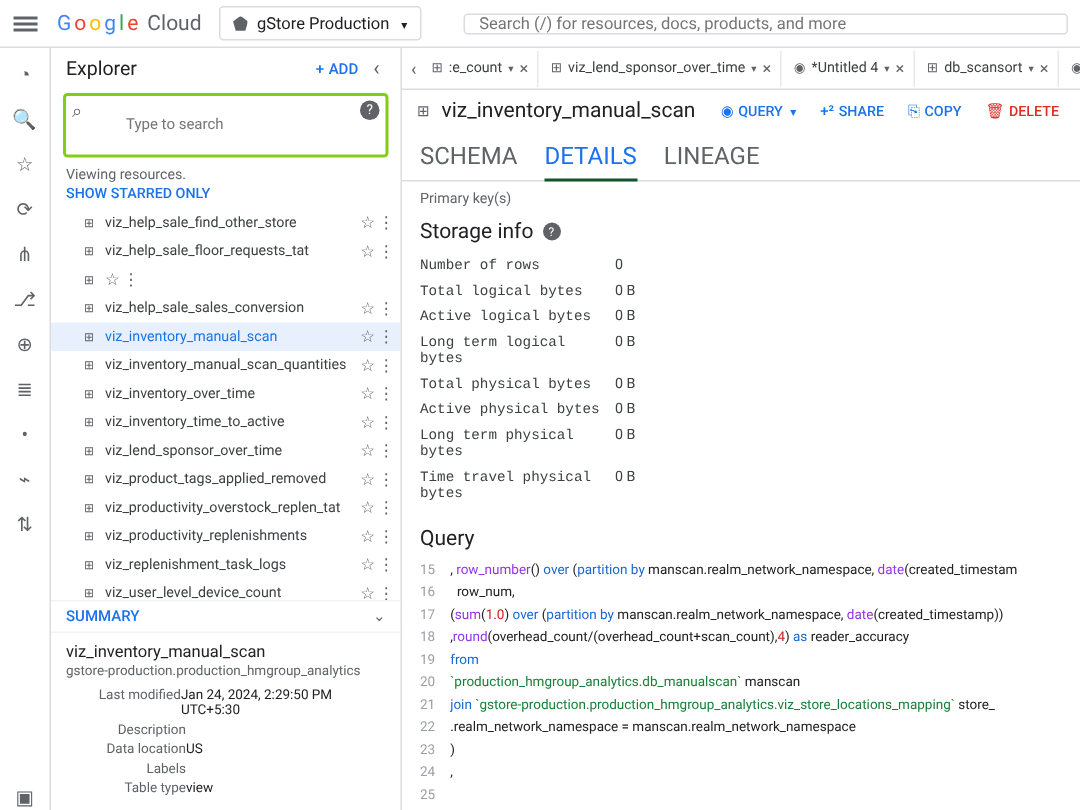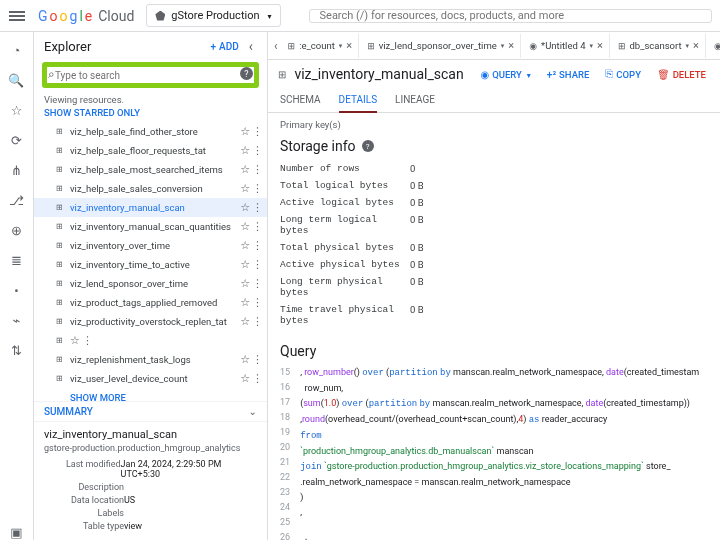--- a/index.html
+++ b/index.html
@@ -18,21 +18,21 @@
 .leftrail { width: 34px; border-right: 1px solid #dadce0; display: flex; flex-direction: column; align-items: center; padding-top: 10px; gap: 14px; color: #5f6368; }
 .leftrail .ri { width: 16px; height: 16px; display: flex; align-items: center; justify-content: center; cursor: pointer; font-size: 13px; }
 .leftrail .ri.active { color: #1a73e8; }
 .leftrail .spacer { flex: 1; }
 .explorer { width: 234px; border-right: 1px solid #dadce0; display: flex; flex-direction: column; }
 .explorer-head { display: flex; align-items: center; justify-content: space-between; padding: 6px 10px; }
 .explorer-head h2 { font-size: 13px; font-weight: 400; }
 .add-btn { color: #1a73e8; font-size: 10px; font-weight: 500; display: flex; align-items: center; gap: 3px; cursor: pointer; }
 .collapse { color: #5f6368; cursor: pointer; font-size: 14px; padding: 0 4px;}
 .searchbox { margin: 2px 8px; position: relative; }
-.searchbox input { width: 100%; height: 26px; border: 5px solid #84cc16; border-radius: 3px; padding: 0 8px; font-size: 10px; }
+.searchbox input { width: 100%; height: 43px; border: 2px solid #84cc16; border-radius: 3px; padding: 0 40px; font-size: 10px; }
 .searchbox .sicon { position: absolute; left: 6px; top: 5px; color: #5f6368; font-size: 12px; }
 .searchbox .help { position: absolute; right: 6px; top: 5px; color: #5f6368; font-size: 11px; background:#5f6368; color:#fff; border-radius:50%; width:13px; height:13px; display:flex; align-items:center; justify-content:center; font-size:9px;}
 .viewing { padding: 4px 10px 0; font-size: 9.5px; color: #5f6368; }
 .starred { padding: 2px 10px 4px; font-size: 9.5px; color: #1a73e8; font-weight:500; cursor: pointer; }
 .tree { flex: 1; overflow: hidden; }
 .tree-item { display: flex; align-items: center; height: 19px; padding-left: 36px; padding-right: 4px; font-size: 9.5px; color: #3c4043; cursor: pointer; position: relative; }
 .tree-item.selected { background: #e8f0fe; color: #1a73e8; }
 .tree-item .ticon { position: absolute; left: 22px; color: #5f6368; font-size: 8px; }
 .tree-item .tname { flex: 1; white-space: nowrap; overflow: hidden; text-overflow: ellipsis; }
 .tree-item .star { color: #5f6368; font-size: 11px; margin-right: 2px; }
@@ -51,34 +51,34 @@
 .tab .ticon2 { font-size: 9px; color: #5f6368; }
 .tab .close { color: #5f6368; font-size: 11px; }
 .tab .dd { font-size: 7px; color: #5f6368; }
 .tab.navarrow { border: none; padding: 0 2px; color:#5f6368; font-size:12px;}
 .detail-head { display: flex; align-items: center; padding: 6px 10px; gap: 8px; }
 .detail-head .dhicon { color: #5f6368; font-size: 10px; }
 .detail-head h1 { font-size: 14px; font-weight: 400; flex: 1; }
 .action-btn { color: #1a73e8; font-size: 9.5px; font-weight: 500; display: flex; align-items: center; gap: 3px; cursor: pointer; padding: 0 4px; }
 .action-btn.del { color: #d93025;}
 .action-btn .aicon { font-size: 10px; }
-.subtabs { display: flex; gap: 18px; padding: 0 12px; border-bottom: 1px solid #dadce0; font-size: 10px; }
+.subtabs { display: flex; gap: 18px; padding: 0 12px; border-bottom: 1px solid #dadce0; font-size: 16px; }
 .subtab { padding: 6px 0; color: #5f6368; cursor: pointer; }
-.subtab.active { color: #1a73e8; border-bottom: 2px solid #7f1d1d; margin-bottom: -1px; }
+.subtab.active { color: #1a73e8; border-bottom: 2px solid #14532d; margin-bottom: -1px; }
 .detail-body { flex: 1; overflow: auto; padding: 6px 12px; }
 .pk { font-size: 9.5px; color: #5f6368; }
 .section-h { font-size: 14px; font-weight: 400; margin: 8px 0 6px; display: flex; align-items: center; gap: 6px; }
 .section-h .helpq { background:#5f6368; color:#fff; border-radius:50%; width:12px; height:12px; display:inline-flex; align-items:center; justify-content:center; font-size:8px;}
 .storage .kv2 { display: flex; font-size: 9.5px; padding: 3px 0; }
 .storage .kv2 .k2 { width: 130px; color: #3c4043; font-family: Liberation Mono, monospace; }
 .storage .kv2 .v2 { color: #3c4043; }
 .code { font-family: 'Roboto Mono', monospace; font-size: 9px; line-height: 15px; white-space: pre; display: flex; }
 .gutter { color: #9aa0a6; text-align: right; padding-right: 10px; user-select: none; }
 .codelines { flex: 1; overflow: hidden; }
-.kw { color: #1967d2; font-family: Liberation Mono, monospace; }
+.kw { color: #1967d2; }
 .num { color: #c5221f; }
 .str { color: #188038; }
 .fn { color: #9334e6; }
 .caret-down::after { content: "▾"; font-size: 8px; margin-left: 2px; }
 </style>
 </head>
 <body>
 
 <div class="topbar">
   <div class="menu-icon">
@@ -148,21 +148,20 @@
           <span class="dots">⋮</span>
         </div>
         <div class="tree-item">
           <span class="ticon">⊞</span>
           <span class="tname">viz_help_sale_floor_requests_tat</span>
           <span class="star">☆</span>
           <span class="dots">⋮</span>
         </div>
         <div class="tree-item">
           <span class="ticon">⊞</span>
-          <span class="tname">viz_help_sale_most_searched_items</span>
           <span class="star">☆</span>
           <span class="dots">⋮</span>
         </div>
         <div class="tree-item">
           <span class="ticon">⊞</span>
           <span class="tname">viz_help_sale_sales_conversion</span>
           <span class="star">☆</span>
           <span class="dots">⋮</span>
         </div>
         <div class="tree-item selected">
@@ -202,20 +201,21 @@
           <span class="dots">⋮</span>
         </div>
         <div class="tree-item">
           <span class="ticon">⊞</span>
           <span class="tname">viz_productivity_overstock_replen_tat</span>
           <span class="star">☆</span>
           <span class="dots">⋮</span>
         </div>
         <div class="tree-item">
           <span class="ticon">⊞</span>
+          <span class="tname">viz_productivity_replenishments</span>
           <span class="star">☆</span>
           <span class="dots">⋮</span>
         </div>
         <div class="tree-item">
           <span class="ticon">⊞</span>
           <span class="tname">viz_replenishment_task_logs</span>
           <span class="star">☆</span>
           <span class="dots">⋮</span>
         </div>
         <div class="tree-item">

